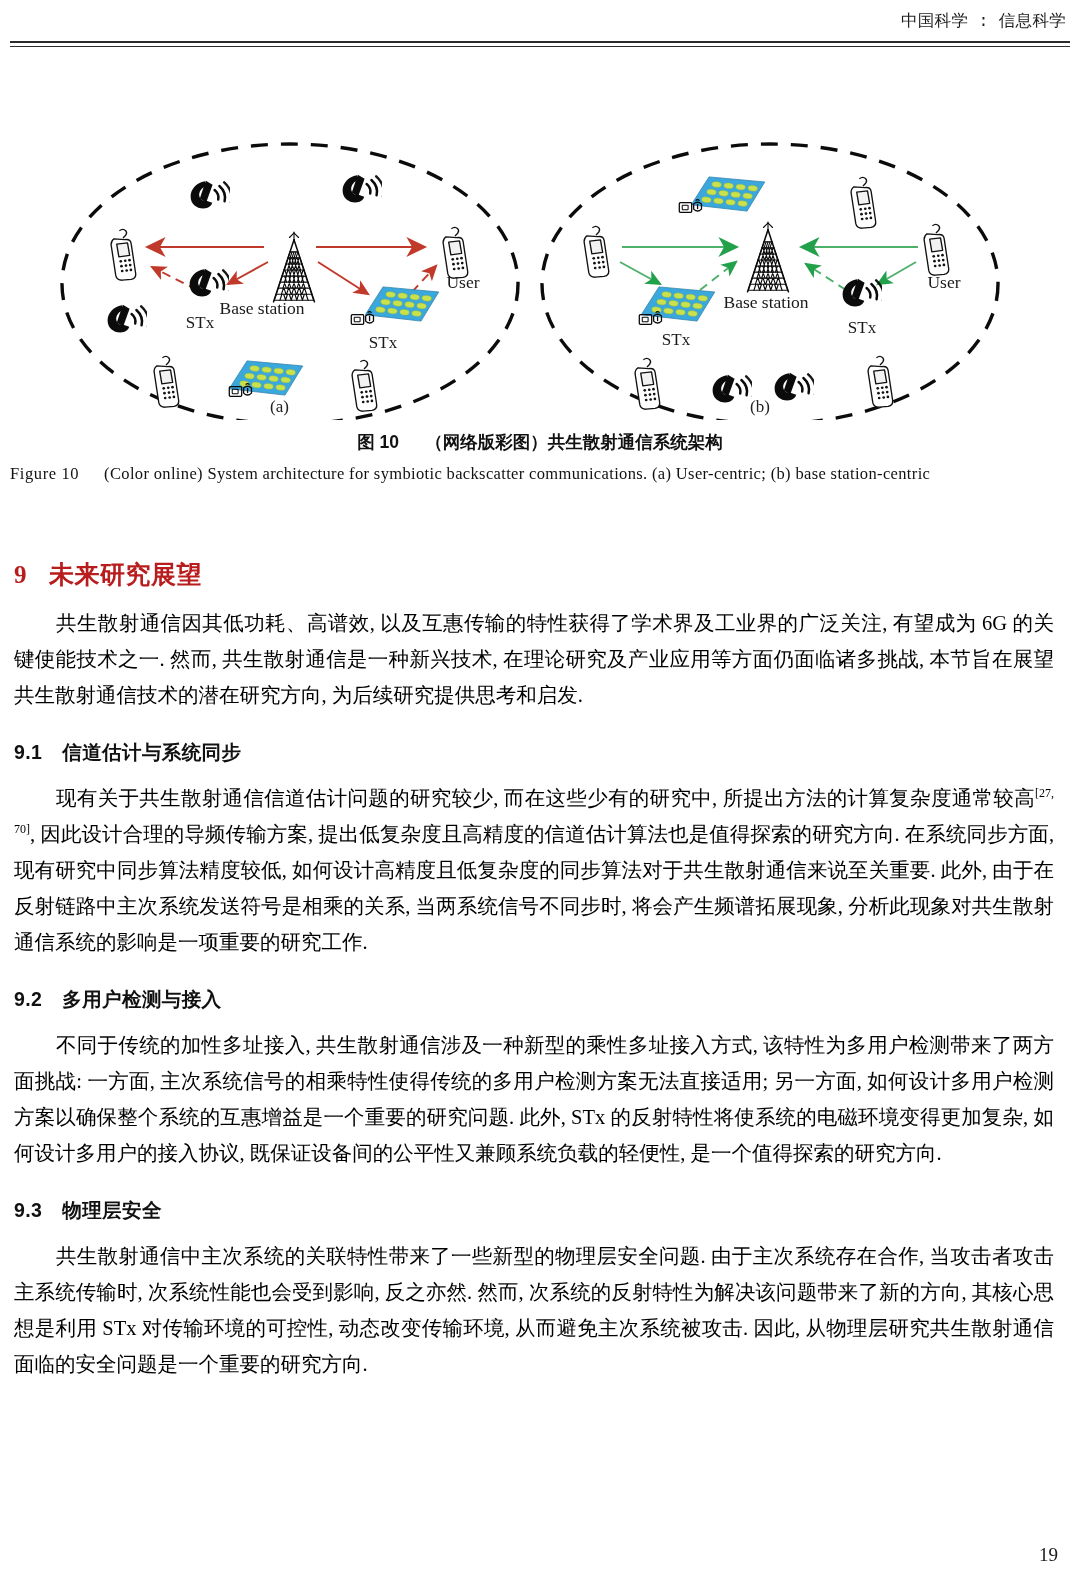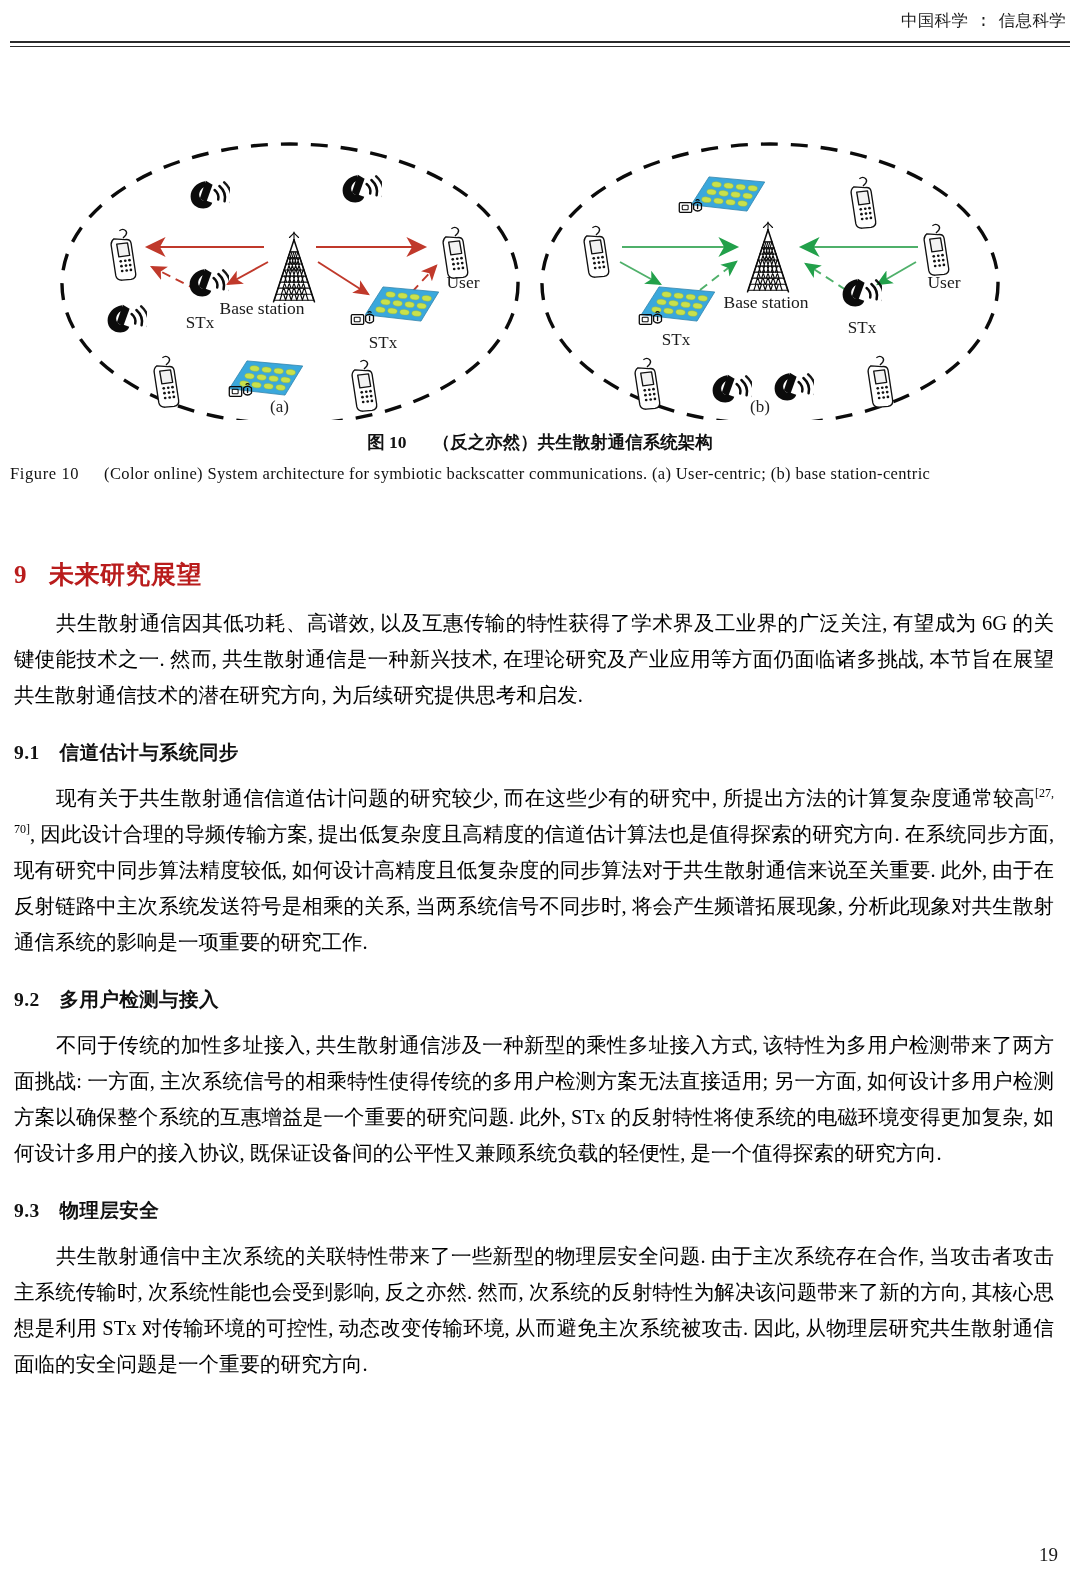--- a/index.html
+++ b/index.html
@@ -62,21 +62,21 @@
   .fig-caption-cn {
     position: absolute;
     top: 430px;
     left: 0; right: 0;
     text-align: center;
     font-family: "DejaVu Sans", "Liberation Sans", sans-serif;
     font-weight: bold;
     font-size: 17.5px;
     color: #111;
   }
-  .fig-caption-cn .num { font-family: Liberation Serif, serif; }
+  .fig-caption-cn .num { font-family: Liberation Sans, sans-serif; }
   .fig-caption-en {
     position: absolute;
     top: 462px;
     left: 10px;
     width: 1045px;
     font-family: "Liberation Serif", serif;
     font-size: 16.5px;
     line-height: 24px;
     text-align: justify;
     color: #111;
@@ -106,21 +106,21 @@
   }
   h2.subsec {
     font-family: "DejaVu Sans", "Liberation Sans", sans-serif;
     font-size: 19.5px;
     font-weight: bold;
     margin: 26px 0 0 0;
     color: #111;
     letter-spacing: 0.4px;
   }
   h2.subsec .sec-num {
-    font-family: Liberation Serif, serif;
+    font-family: Liberation Sans, sans-serif;
     font-weight: bold;
     margin-right: 20px;
   }
   p.para {
     font-family: "Liberation Serif", "DejaVu Serif", serif;
     font-size: 20.5px;
     line-height: 36px;
     text-align: justify;
     text-justify: inter-ideograph;
     margin: 14px 0 0 0;
@@ -341,21 +341,21 @@
     </svg>
 
     <div class="panel-caption" style="left:270px; top:335px;">(a)</div>
     <div class="panel-caption" style="left:750px; top:335px;">(b)</div>
   </div>
 </div>
 
 <div class="fig-caption-cn">
   <span class="num">图 10</span>
   <span style="display:inline-block;width:14px"></span>
-  <span>（反之亦然）共生散射通信系统架构</span>
+  <span>（网络版彩图）共生散射通信系统架构</span>
 </div>
 
 <div class="fig-caption-en">
   <b>Figure 10</b>
   <span style="display:inline-block;width:16px"></span>
   <span>(Color online) System architecture for symbiotic backscatter communications.  (a) User-centric; (b) base station-centric</span>
 </div>
 
 <div class="content">
 

